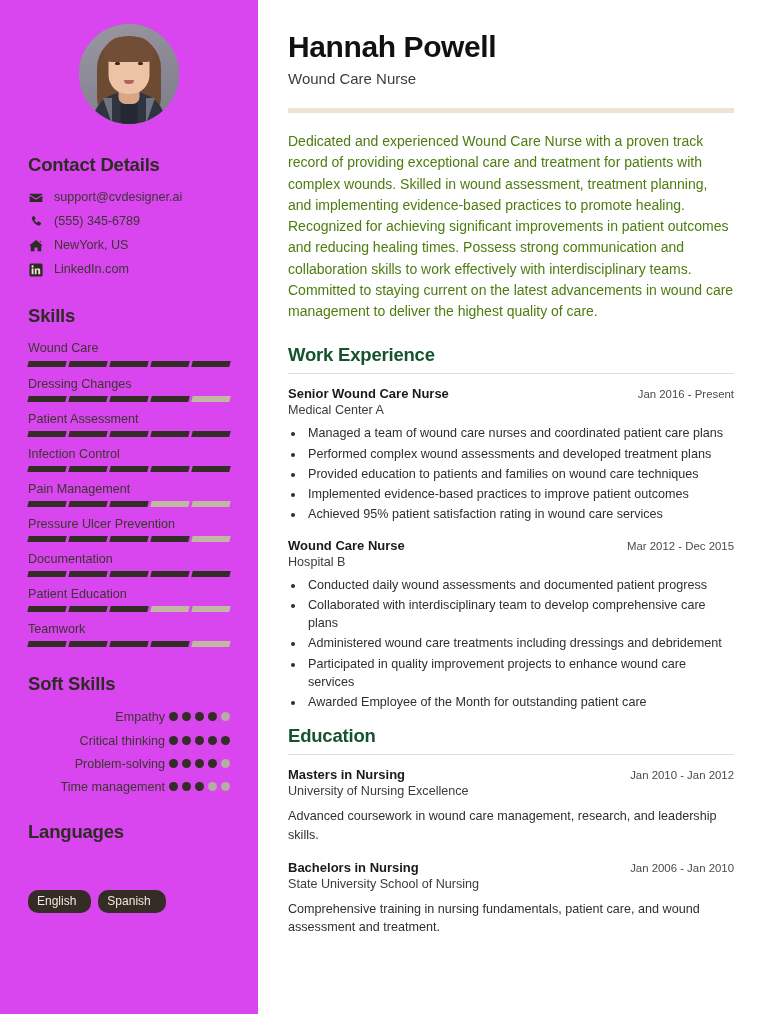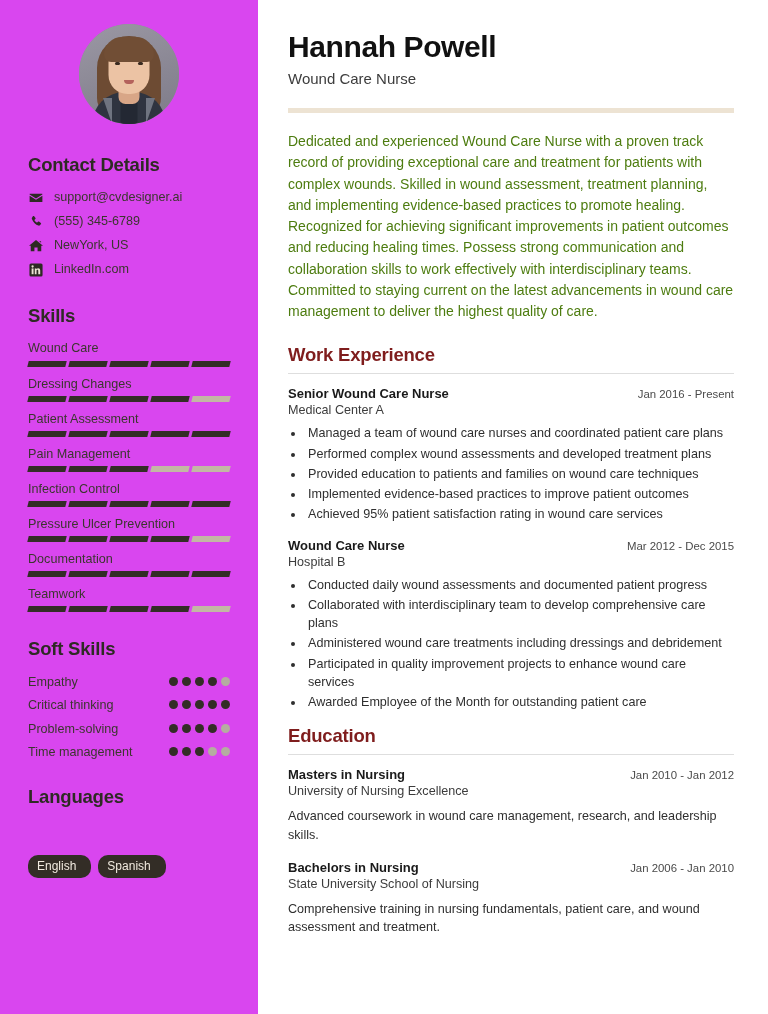--- a/index.html
+++ b/index.html
@@ -179,21 +179,21 @@
     background: #C3B7A4;
     transform: skewX(-14deg);
   }
   .seg.on { background: #332D26; }
 
   
   .soft-block { margin-bottom: 26px; }
   .soft-row {
     display: flex;
     align-items: flex-start;
-    justify-content: space-between;
+    justify-content: flex-end;
     gap: 4px;
     margin-bottom: 7px;
   }
   .soft-label {
     font-size: 12.6px;
     color: #3b362e;
     line-height: 1.28;
     max-width: 110px;
   }
   .dots {
@@ -254,21 +254,21 @@
   .summary {
     font-size: 14px;
     line-height: 1.52;
     color: #4d7c0f;
     margin-bottom: 22px;
   }
 
   .sec-heading {
     font-size: 18.5px;
     font-weight: bold;
-    color: #7f1d1d;
+    color: #14532d;
     letter-spacing: -0.2px;
     margin-bottom: 7px;
   }
   .sec-rule {
     height: 1px;
     background: #dedede;
     margin-bottom: 12px;
   }
 
   .entry { margin-bottom: 14px; }
@@ -407,57 +407,67 @@
           <div class="skill-label">Patient Assessment</div>
           <div class="skill-bar">
             <span class="seg on"></span>
             <span class="seg on"></span>
             <span class="seg on"></span>
             <span class="seg on"></span>
             <span class="seg on"></span>
           </div>
         </div>
         <div class="skill-item">
+          <div class="skill-label">Infection Control</div>
+          <div class="skill-bar">
+            <span class="seg on"></span>
+            <span class="seg on"></span>
+            <span class="seg on"></span>
+            <span class="seg on"></span>
+            <span class="seg on"></span>
+          </div>
+        </div>
+        <div class="skill-item">
           <div class="skill-label">Pain Management</div>
           <div class="skill-bar">
             <span class="seg on"></span>
             <span class="seg on"></span>
             <span class="seg on"></span>
             <span class="seg"></span>
             <span class="seg"></span>
           </div>
         </div>
         <div class="skill-item">
-          <div class="skill-label">Infection Control</div>
-          <div class="skill-bar">
-            <span class="seg on"></span>
-            <span class="seg on"></span>
-            <span class="seg on"></span>
-            <span class="seg on"></span>
-            <span class="seg on"></span>
-          </div>
-        </div>
-        <div class="skill-item">
           <div class="skill-label">Pressure Ulcer Prevention</div>
           <div class="skill-bar">
             <span class="seg on"></span>
             <span class="seg on"></span>
             <span class="seg on"></span>
             <span class="seg on"></span>
             <span class="seg"></span>
           </div>
         </div>
         <div class="skill-item">
           <div class="skill-label">Documentation</div>
           <div class="skill-bar">
             <span class="seg on"></span>
             <span class="seg on"></span>
             <span class="seg on"></span>
             <span class="seg on"></span>
             <span class="seg on"></span>
+          </div>
+        </div>
+        <div class="skill-item">
+          <div class="skill-label">Patient Education</div>
+          <div class="skill-bar">
+            <span class="seg on"></span>
+            <span class="seg on"></span>
+            <span class="seg on"></span>
+            <span class="seg"></span>
+            <span class="seg"></span>
           </div>
         </div>
         <div class="skill-item">
           <div class="skill-label">Teamwork</div>
           <div class="skill-bar">
             <span class="seg on"></span>
             <span class="seg on"></span>
             <span class="seg on"></span>
             <span class="seg on"></span>
             <span class="seg"></span>

